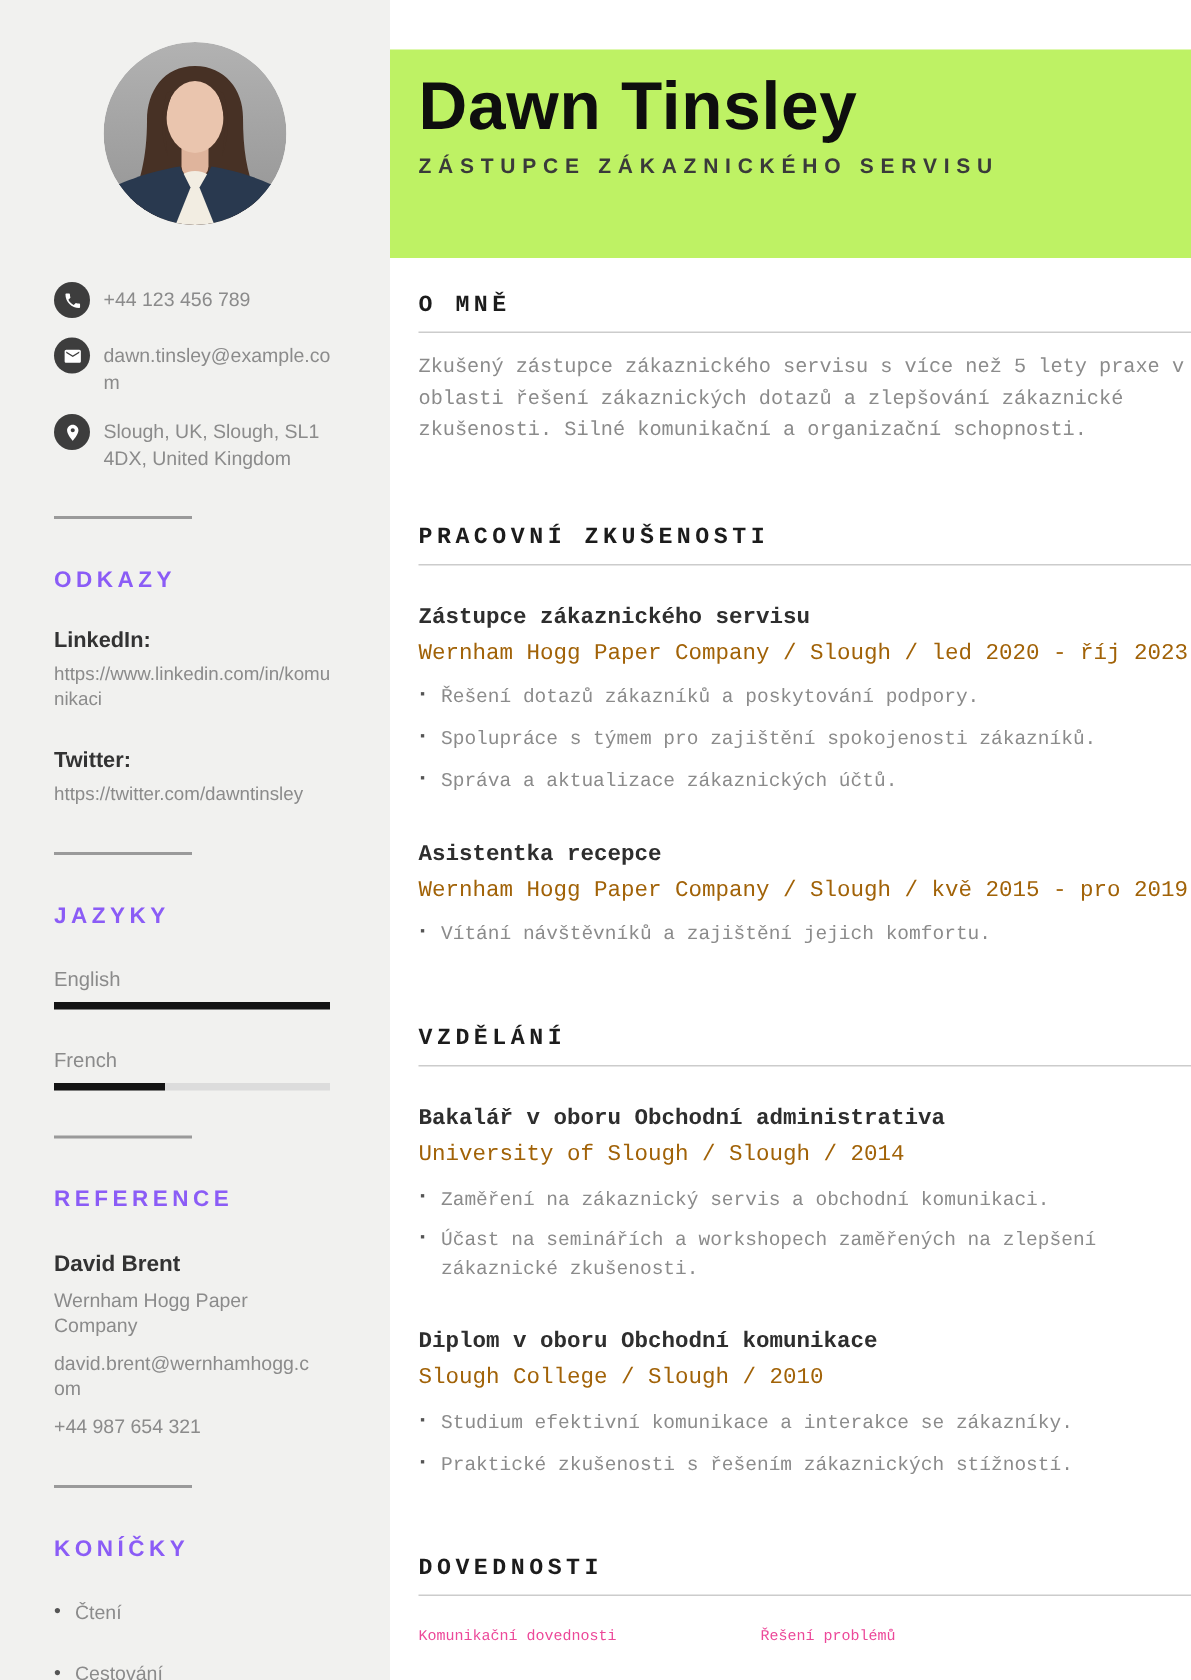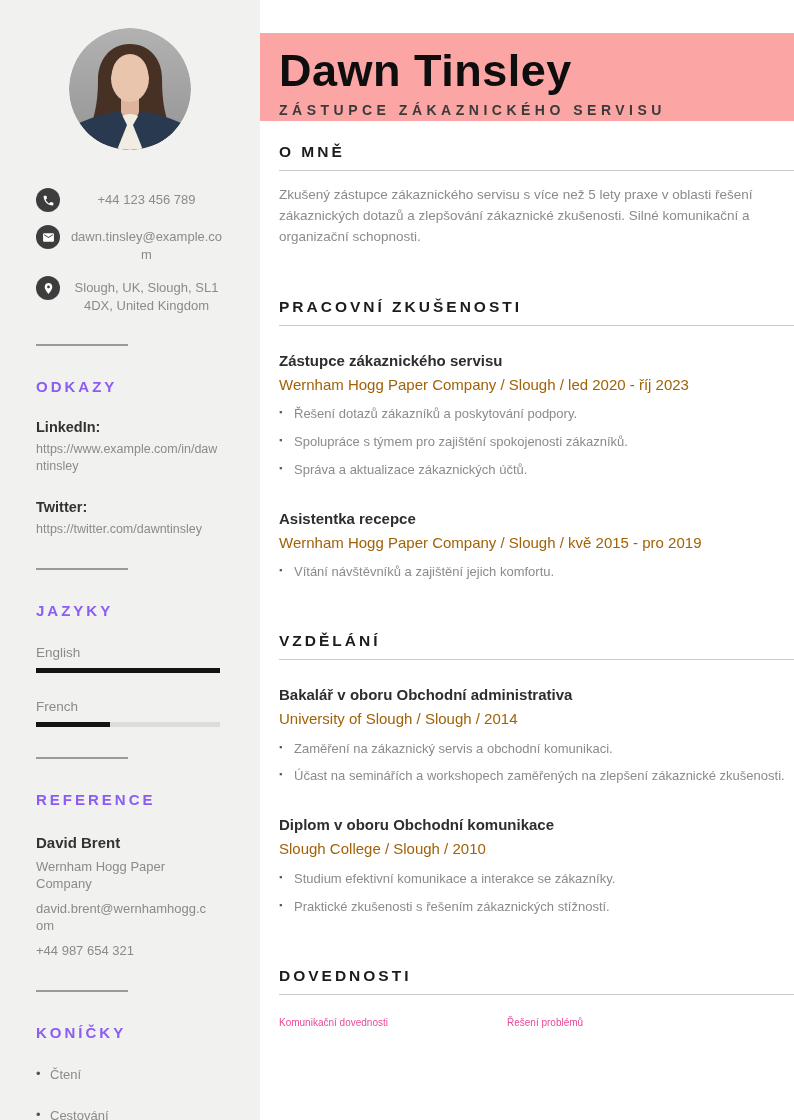--- a/index.html
+++ b/index.html
@@ -4,46 +4,46 @@
 <style>
   html,body{margin:0;padding:0;background:#fff;}
   .page{position:relative;width:794px;height:1120px;background:#ffffff;overflow:hidden;
         font-family:"Liberation Sans","DejaVu Sans",sans-serif;}
   
   .sidebar{position:absolute;left:0;top:0;width:260px;height:1120px;background:#f1f1ef;
            box-sizing:border-box;padding:28px 36px 0 36px;}
   .photo-wrap{width:122px;height:122px;margin:0 auto;border-radius:50%;overflow:hidden;}
   .photo-wrap svg{display:block;}
   .contact{list-style:none;margin:38px 0 0;padding:0;}
-  .contact li{display:flex;gap:9px;align-items:flex-start;margin-bottom:13px;text-align:center;}
+  .contact li{display:flex;gap:9px;align-items:flex-start;margin-bottom:13px;}
   .cicon{width:24px;height:24px;border-radius:50%;background:#3d3d3d;flex:none;
          display:flex;align-items:center;justify-content:center;}
   .cicon svg{width:13px;height:13px;fill:#ffffff;}
   .ctext{font-size:13px;color:#8b8b8b;line-height:1.35;width:158px;padding-top:3px;}
   .ctext.break{word-break:break-all;}
   .divider{width:92px;border-top:2px solid #9a9a9a;margin-top:30px;}
   .side-h{font-size:15px;font-weight:700;letter-spacing:3px;color:#8b5cf6;margin:32px 0 0;}
   .link-label{font-size:14.5px;font-weight:600;color:#333;margin-top:24px;}
   .link-url{font-size:12.5px;color:#8b8b8b;margin-top:6px;word-break:break-all;line-height:1.35;}
   .lang-name{font-size:13.5px;color:#8b8b8b;margin-top:26px;}
   .bar-track{height:5px;background:#dcdcdc;margin-top:8px;width:184px;}
   .bar-fill{height:100%;background:#141414;}
   .ref-name{font-size:15px;font-weight:600;color:#333;margin-top:26px;}
   .ref-line{font-size:13px;color:#8b8b8b;margin-top:7px;line-height:1.35;max-width:170px;}
   .ref-line.break{word-break:break-all;}
   .hobbies{list-style:none;margin:12px 0 0;padding:0;}
   .hobbies li{font-size:13px;color:#8b8b8b;margin-top:26px;padding-left:14px;position:relative;}
   .hobbies li::before{content:"•";position:absolute;left:0;top:-1px;color:#555;}
   
   .main{position:absolute;left:260px;top:0;width:534px;box-sizing:border-box;}
-  .name-band{margin-top:33px;height:88px;background:#fca5a5;box-sizing:border-box;
+  .name-band{margin-top:33px;height:139px;background:#bef264;box-sizing:border-box;
              padding:12px 0 0 19px;}
   .name{font-size:45px;font-weight:800;color:#0e0e0e;margin:0;line-height:1.15;letter-spacing:0.5px;}
   .subtitle{margin-top:5px;font-size:14px;letter-spacing:4.5px;color:#3a3a3a;font-weight:600;}
-  .content{padding:0 0 0 19px;}
+  .content{padding:0 0 0 19px;font-family:Liberation Mono, monospace;}
   .section{margin-top:50px;}
   .section.first{margin-top:22px;}
   .section-h{font-size:15.5px;font-weight:700;letter-spacing:3px;color:#1c1c1c;margin:0;
              padding-bottom:9px;border-bottom:1px solid #cccccc;}
   .about-text{margin:14px 0 0;font-size:13.5px;line-height:1.55;color:#8b8b8b;max-width:512px;}
   .entry{margin-top:24px;}
   .entry + .entry{margin-top:28px;}
   .entry-title{font-size:15px;font-weight:700;color:#2e2e2e;margin:0;line-height:1.45;}
   .entry-meta{font-size:15px;font-weight:500;color:#a16207;margin-top:2px;line-height:1.45;}
   .bullets{list-style:none;margin:10px 0 0;padding:0;}
@@ -111,21 +111,21 @@
         </span>
         <span class="ctext">Slough, UK, Slough, SL1 4DX, United Kingdom</span>
       </li>
     </ul>
 
     <div class="divider"></div>
 
     <h3 class="side-h">ODKAZY</h3>
     <div>
       <div class="link-label">LinkedIn:</div>
-      <div class="link-url">https://www.example.com/in/dawntinsley</div>
+      <div class="link-url">https://www.linkedin.com/in/komunikaci</div>
     </div>
     <div>
       <div class="link-label">Twitter:</div>
       <div class="link-url">https://twitter.com/dawntinsley</div>
     </div>
 
     <div class="divider"></div>
 
     <h3 class="side-h">JAZYKY</h3>
     <div>

